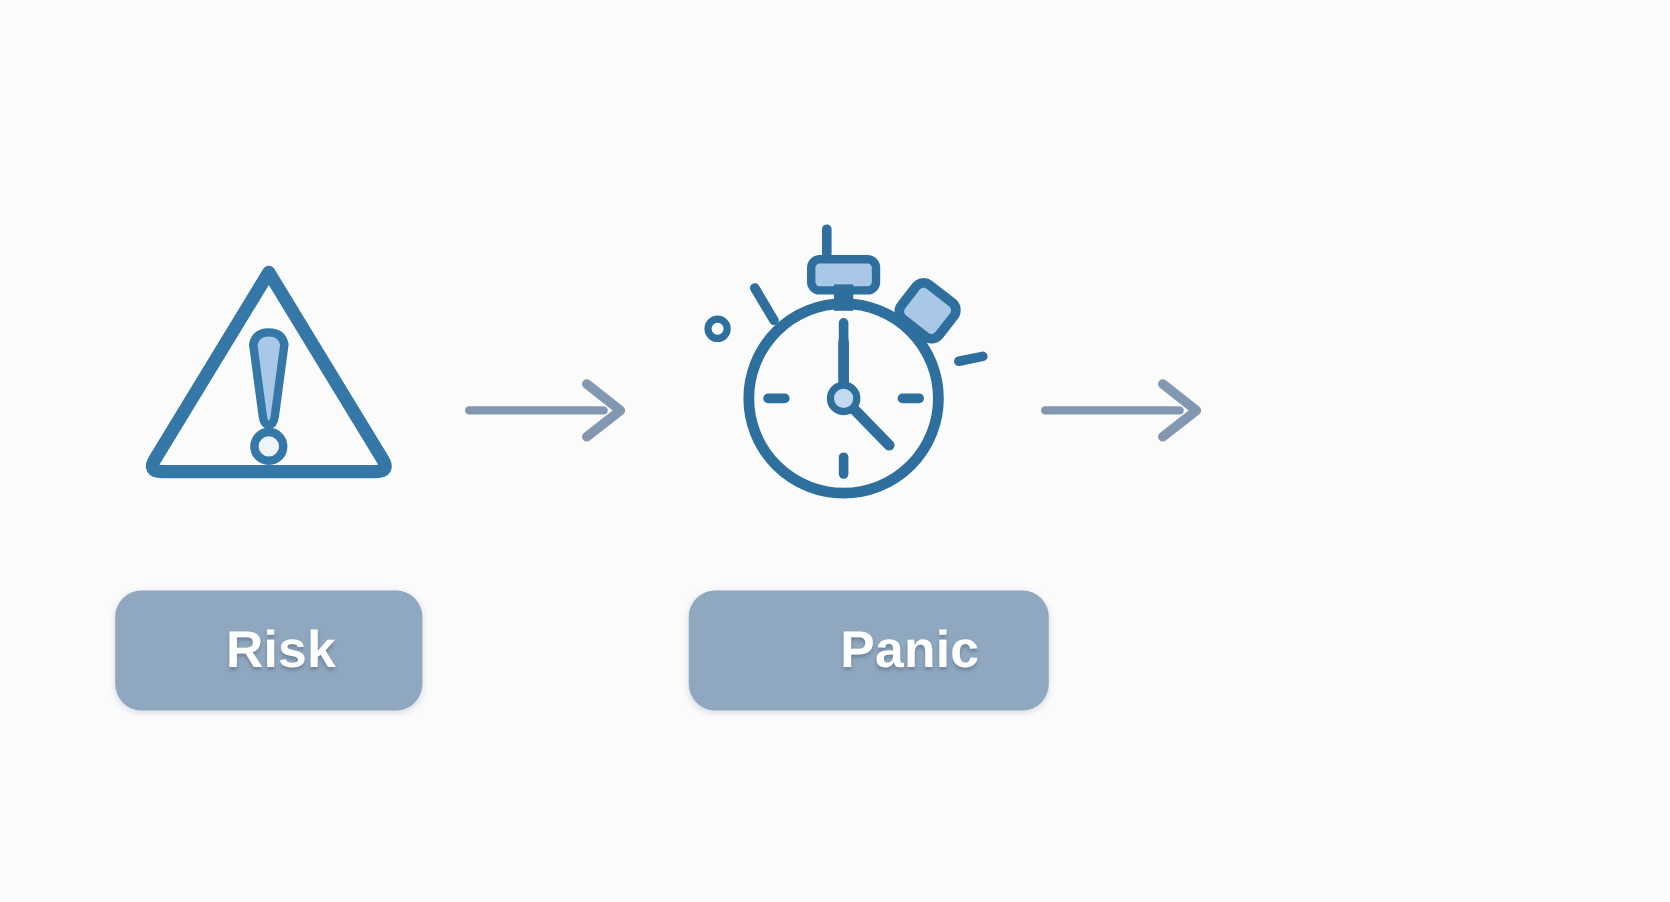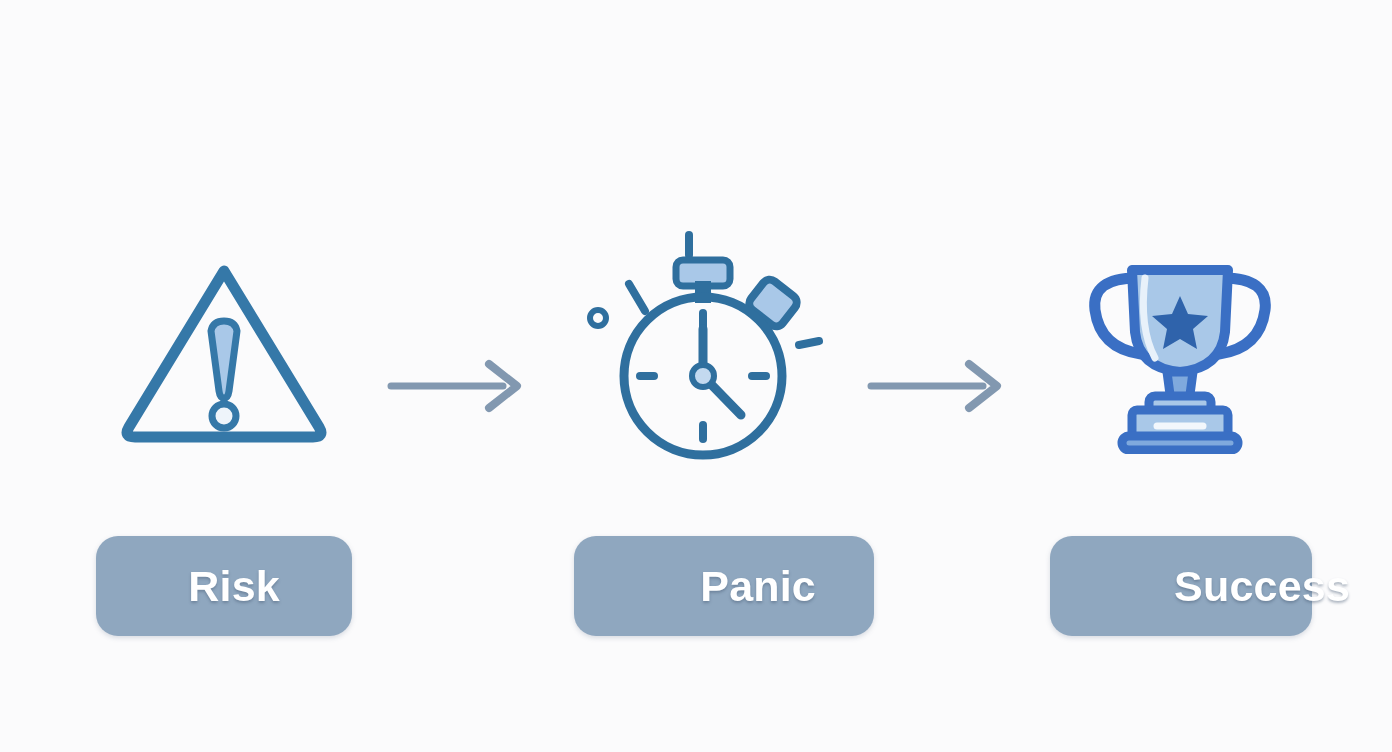--- a/index.html
+++ b/index.html
@@ -11,21 +11,20 @@
     height: 752px;
     background: #fbfbfc;
     font-family: "Liberation Sans", sans-serif;
     overflow: hidden;
     position: relative;
   }
 
   #flow-diagram {
     position: absolute;
     inset: 0;
-    margin-top: 44px;
   }
 
   
   .step {
     position: absolute;
     width: 300px;
     top: 0;
     height: 752px;
   }
   .step-1 { left: 74px; }
@@ -146,44 +145,14 @@
     </div>
   </div>
 
   <div class="arrow arrow-2">
     <svg width="150" height="60" viewBox="0 0 150 60">
       <line x1="6" y1="30" x2="118" y2="30" stroke="#8298b0" stroke-width="7" stroke-linecap="round"></line>
       <polyline points="104,8 132,30 104,52" fill="none" stroke="#8298b0" stroke-width="8" stroke-linecap="round" stroke-linejoin="round"></polyline>
     </svg>
   </div>
 
-  <div class="step step-3">
-
-    <div class="icon-slot">
-      <svg width="210" height="210" viewBox="0 0 210 210">
-
-        <path d="M62 34 Q16 34 20 66 Q25 104 66 110" fill="none" stroke="#3a6fc4" stroke-width="11" stroke-linecap="round"></path>
-
-        <path d="M148 34 Q194 34 190 66 Q185 104 144 110" fill="none" stroke="#3a6fc4" stroke-width="11" stroke-linecap="round"></path>
-
-        <path d="M57 26 L153 26 L150 88 Q146 124 105 128 Q64 124 60 88 Z" fill="#a9c8e8" stroke="#3a6fc4" stroke-width="10" stroke-linejoin="round"></path>
-
-        <path d="M70 34 Q64 84 80 114" fill="none" stroke="#e8f1fa" stroke-width="7" stroke-linecap="round"></path>
-
-        <polygon points="105,52 113,70 133,72 118,85 122,105 105,95 88,105 92,85 77,72 97,70" fill="#2f63ab"></polygon>
-
-        <path d="M92 128 L118 128 L114 158 L96 158 Z" fill="#7fa9dd" stroke="#3a6fc4" stroke-width="9" stroke-linejoin="round"></path>
-
-        <rect x="74" y="152" width="62" height="18" rx="6" fill="#a9c8e8" stroke="#3a6fc4" stroke-width="9"></rect>
-
-        <rect x="57" y="166" width="96" height="30" rx="5" fill="#a9c8e8" stroke="#3a6fc4" stroke-width="9"></rect>
-        <line x1="82" y1="182" x2="128" y2="182" stroke="#f2f7fc" stroke-width="7" stroke-linecap="round"></line>
-
-        <rect x="47" y="192" width="116" height="14" rx="7" fill="#7fa9dd" stroke="#3a6fc4" stroke-width="9"></rect>
-      </svg>
-    </div>
-
-    <div class="pill pill-3">
-      <span class="pill-label">Success</span>
-    </div>
-  </div>
 
 </div>
 
 </body></html>

